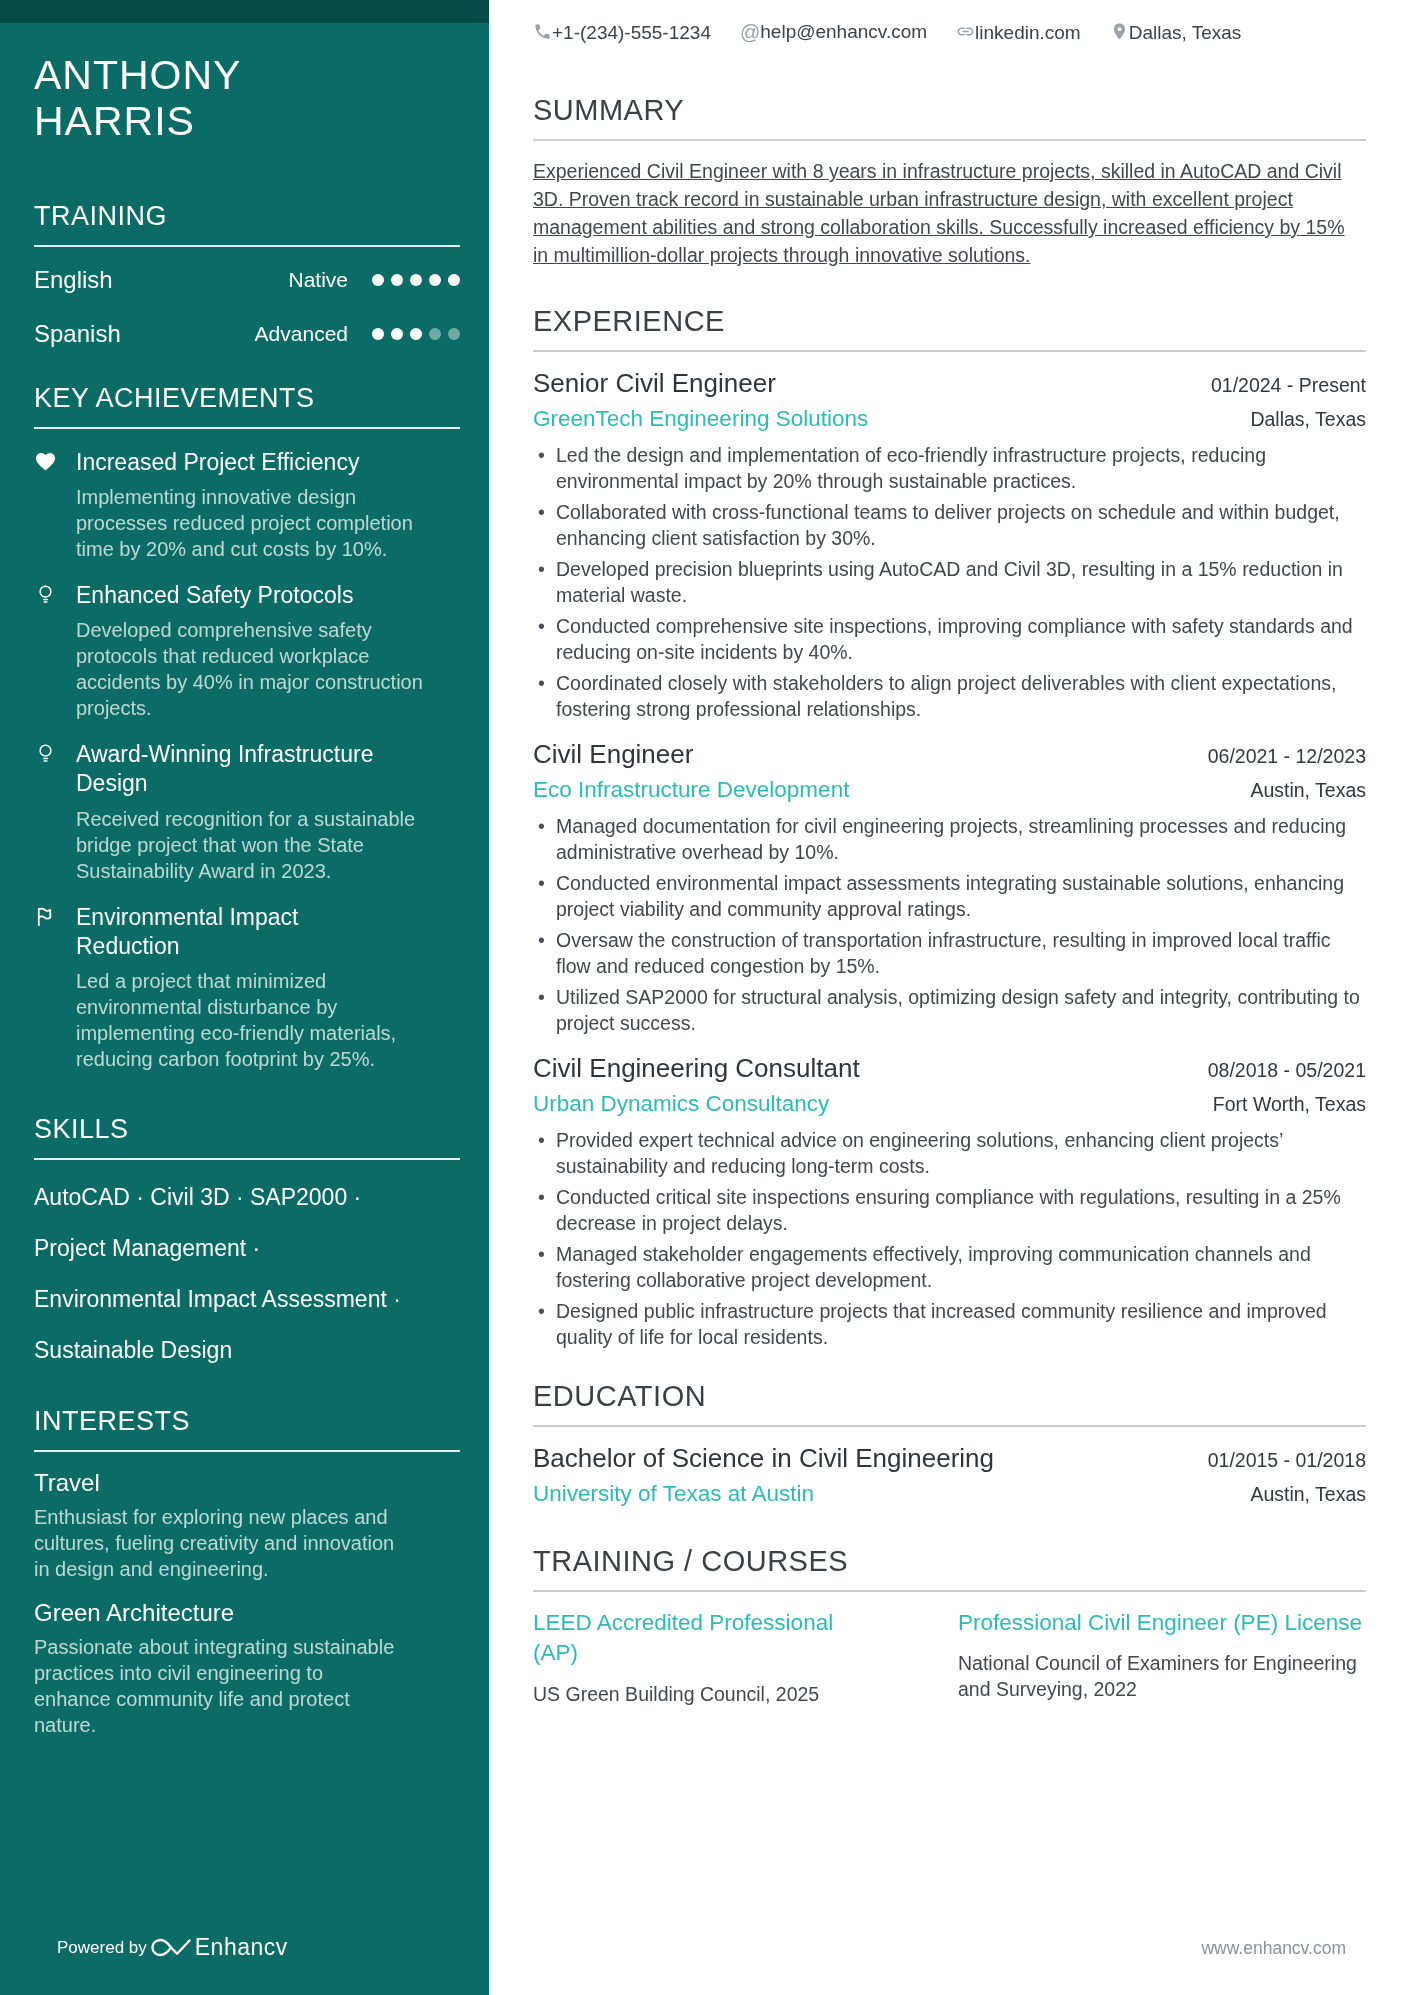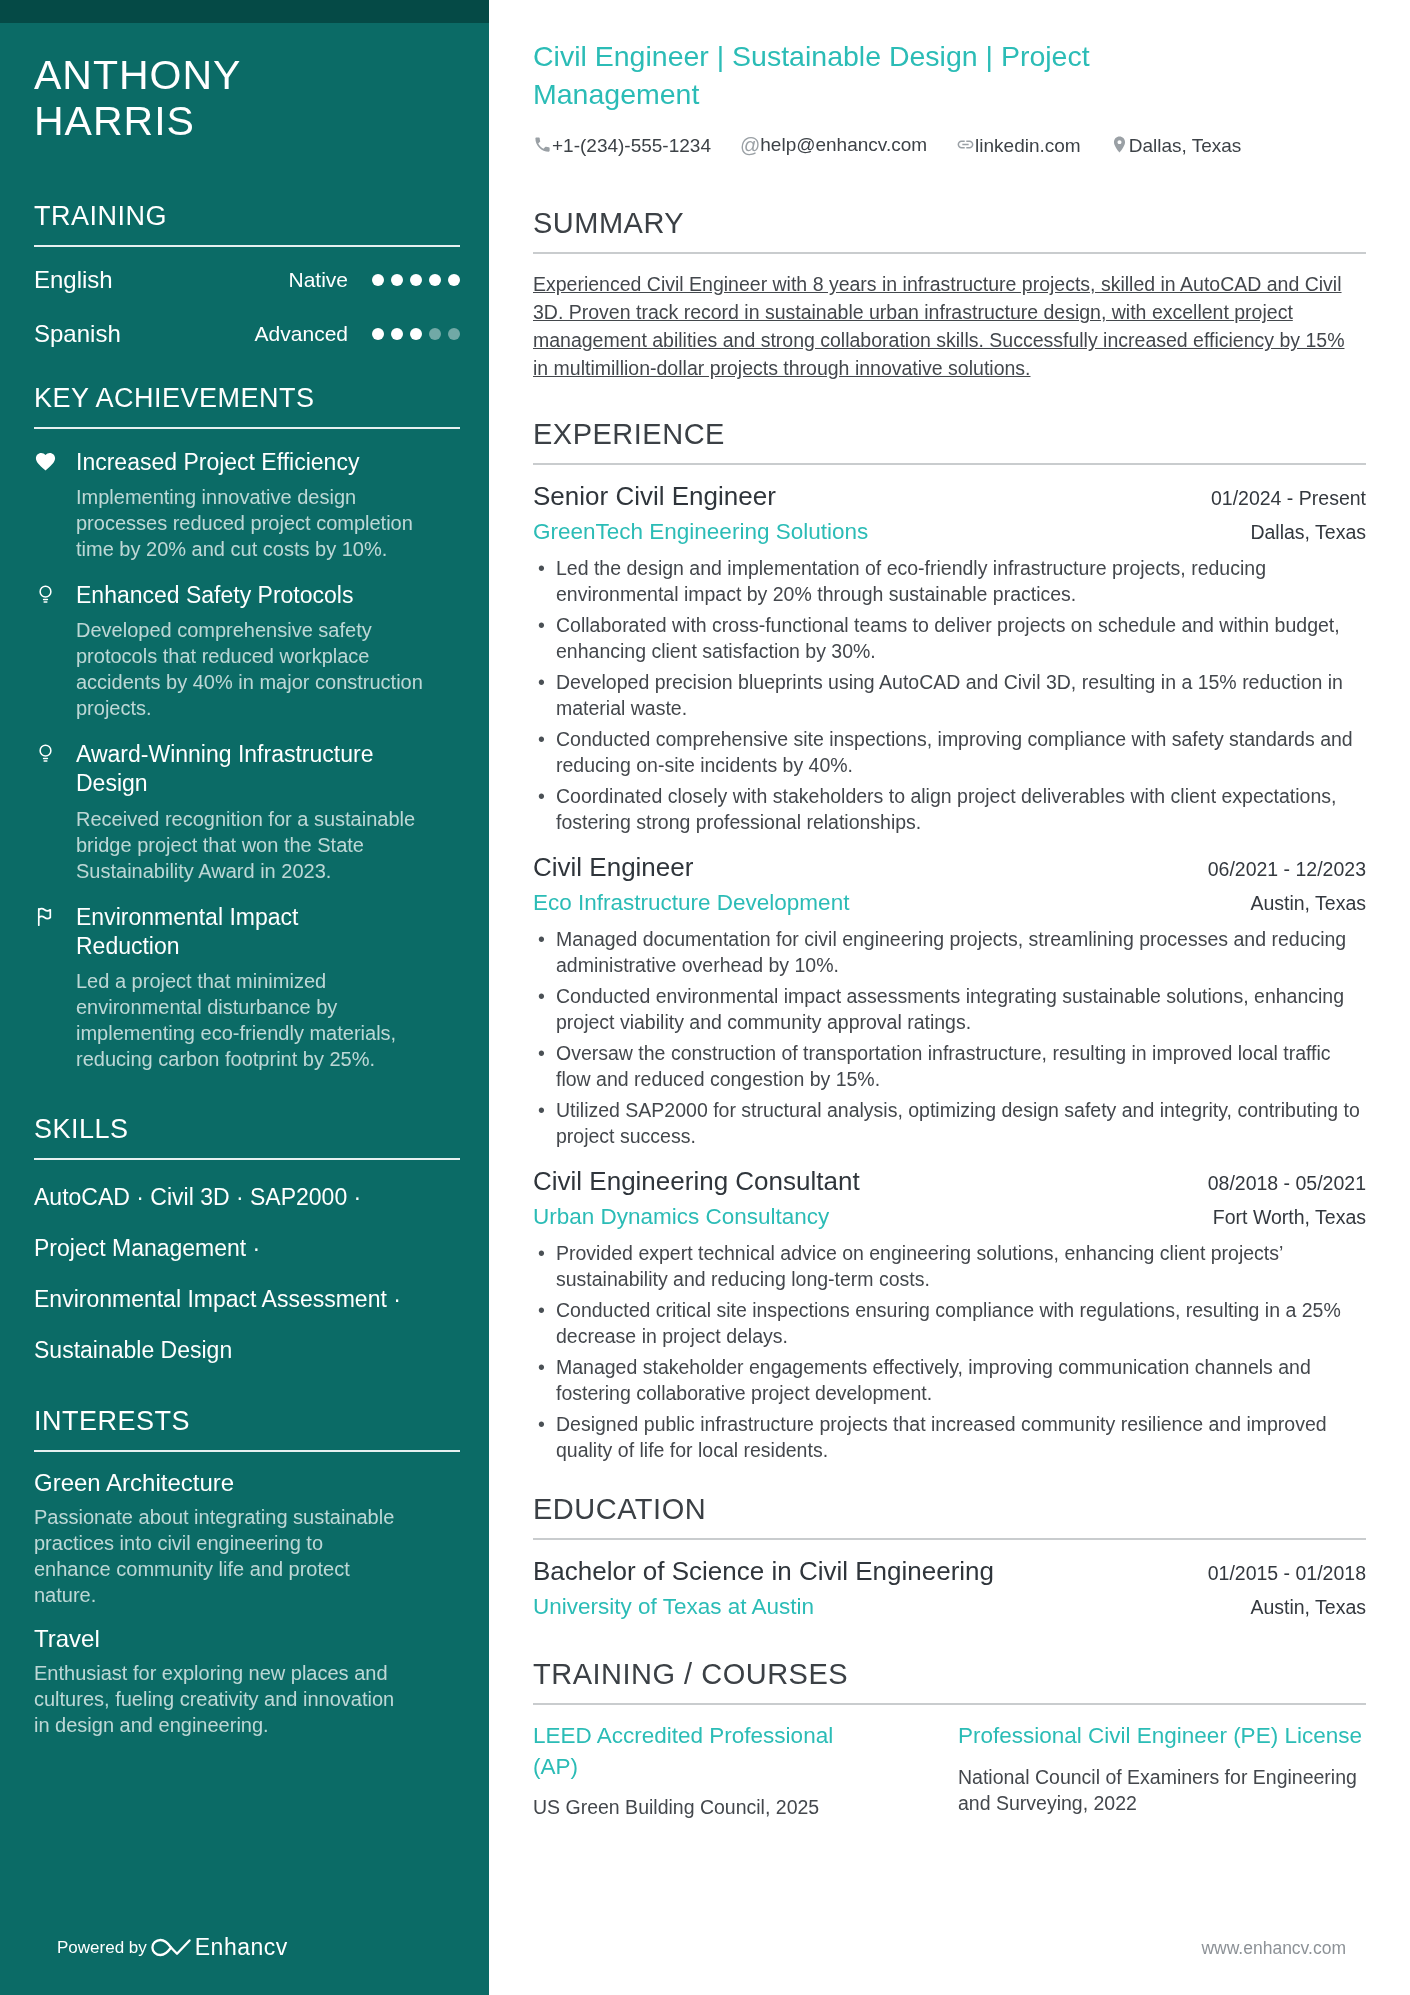--- a/index.html
+++ b/index.html
@@ -170,45 +170,44 @@
           <div class="skill-line">Environmental Impact Assessment ·</div>
           <div class="skill-line">Sustainable Design</div>
         </div>
     </section>
 
     <section class="side-section" style="margin-top:42px;">
       <h2 class="side-h2">INTERESTS</h2>
       <div class="side-rule"></div>
       <div id="interests-list">
   <div class="interest">
+    <div class="interest-title">Travel</div>
+    <div class="interest-text">Enthusiast for exploring new places and cultures, fueling creativity and innovation in design and engineering.</div>
+  </div>
+
+  <div class="interest">
     <div class="interest-title">Green Architecture</div>
     <div class="interest-text">Passionate about integrating sustainable practices into civil engineering to enhance community life and protect nature.</div>
-  </div>
-
-  <div class="interest">
-    <div class="interest-title">Travel</div>
-    <div class="interest-text">Enthusiast for exploring new places and cultures, fueling creativity and innovation in design and engineering.</div>
   </div>
 </div>
     </section>
 
     <div class="sidebar-footer">
       <span class="powered-by">Powered by</span>
       <span class="logo-icon">
         <svg viewBox="0 0 52 30">
             <path d="M26 15c-3.2 4.6-7.2 8.5-11.8 8.5C9 23.5 5 19.7 5 15S9 6.5 14.2 6.5c4.6 0 8.6 3.9 11.8 8.5z" fill="none" stroke="currentColor" stroke-width="2.6"></path>
             <path d="M26 15l6.8 7L47 7" fill="none" stroke="currentColor" stroke-width="2.6" stroke-linecap="round" stroke-linejoin="round"></path>
           </svg>
       </span>
       <span class="brand">Enhancv</span>
     </div>
   </aside>
 
   <main class="main">
-    <h1 class="headline">Civil Engineer | Sustainable Design | Project Management</h1>
 
     <div id="contacts" class="contacts">
   <span class="contact">
     <span class="c-icon">
             <svg viewBox="0 0 24 24">
               <path fill="currentColor" d="M6.62 10.79c1.44 2.83 3.76 5.14 6.59 6.59l2.2-2.21c.27-.27.67-.36 1.02-.24 1.12.37 2.33.57 3.57.57.55 0 1 .45 1 1V20c0 .55-.45 1-1 1-9.39 0-17-7.61-17-17 0-.55.45-1 1-1h3.5c.55 0 1 .45 1 1 0 1.25.2 2.45.57 3.57.11.35.03.74-.25 1.02l-2.2 2.2z"></path>
             </svg>
           </span>
     <span>+1-(234)-555-1234</span>
   </span>

